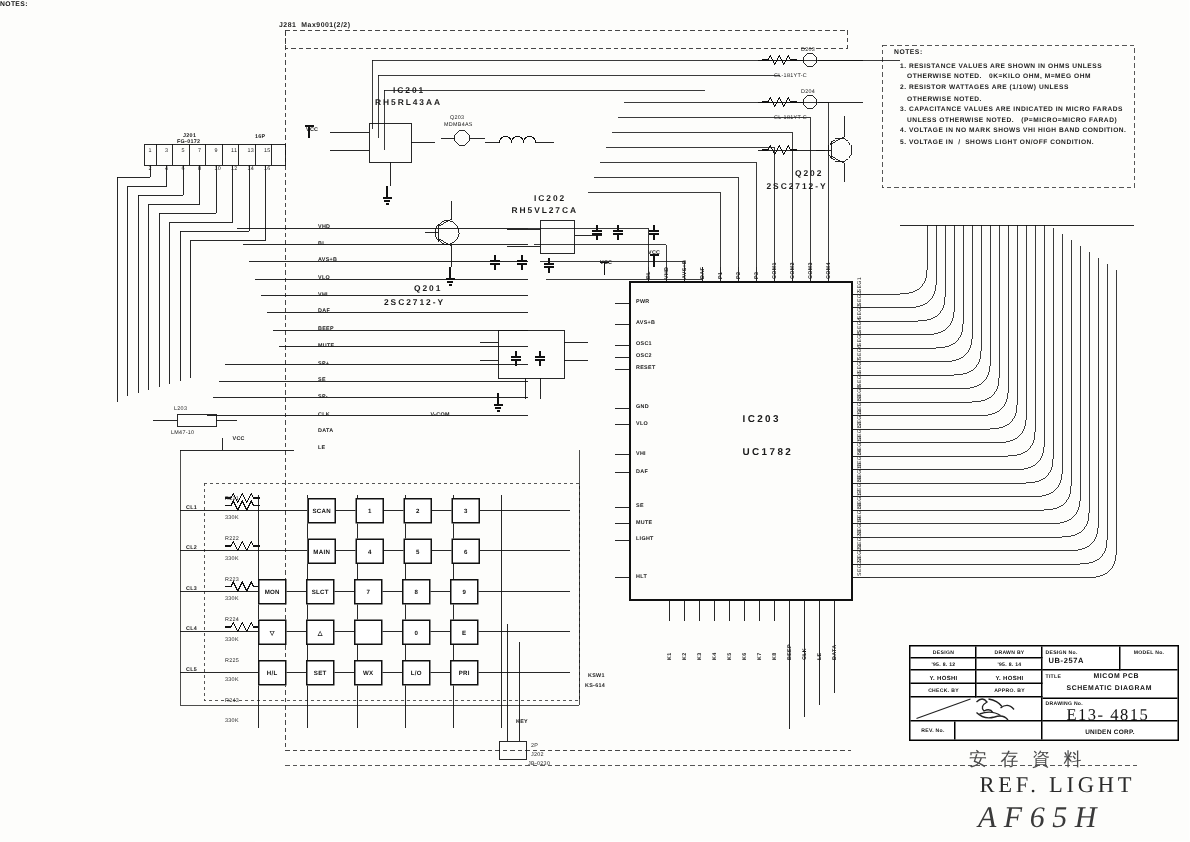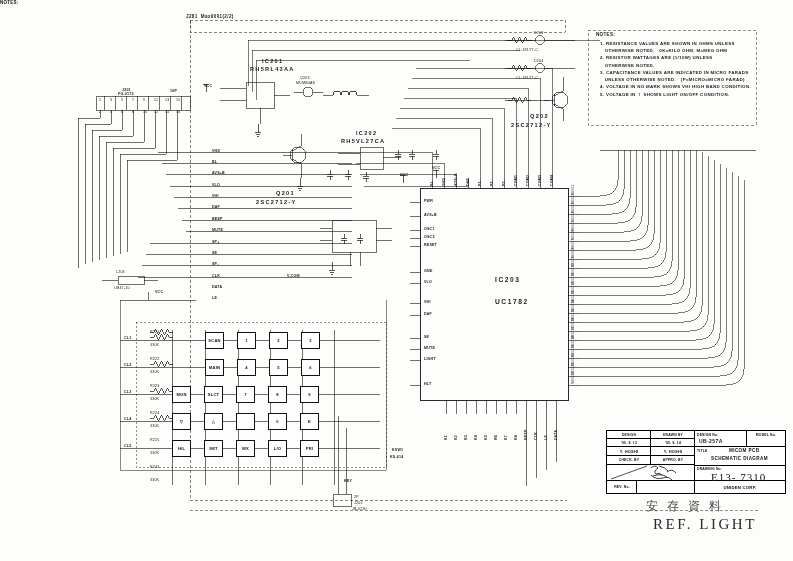--- a/index.html
+++ b/index.html
@@ -470,31 +470,32 @@
 
     <div class="tbc" style="left:0;top:25px;width:44px;height:9px;"></div>
     <div class="tbh" style="left:0;top:27px;width:44px;">CHECK. BY</div>
 
     <div class="tbc" style="left:44px;top:25px;width:44px;height:9px;"></div>
     <div class="tbh" style="left:44px;top:27px;width:44px;">APPRO. BY</div>
 
     <div class="tbc" style="left:0;top:34px;width:88px;height:16px;"></div>
     <div class="tbc" style="left:88px;top:35px;width:90px;height:15px;border-right:none;"></div>
     <div class="tbh" style="left:90px;top:36px;width:40px;text-align:left;">DRAWING No.</div>
-    <div style="left:104px;top:40px;font-family:'Liberation Serif',serif;font-size:11px;letter-spacing:1px;">E13- 7310</div>
+    <div style="left:104px;top:40px;font-family:'Liberation Serif',serif;font-size:11px;letter-spacing:1px;">E13- 4815</div>
 
     <div class="tbc" style="left:0;top:50px;width:30px;height:12px;border-bottom:none;"></div>
     <div class="tbh" style="left:0;top:54px;width:30px;">REV. No.</div>
     <div class="tbc" style="left:30px;top:50px;width:58px;height:12px;border-bottom:none;"></div>
     <div class="tbc" style="left:88px;top:50px;width:90px;height:12px;border-right:none;border-bottom:none;"></div>
     <div class="tbh" style="left:88px;top:54px;width:90px;font-size:4.3px;">UNIDEN CORP.</div>
 
     <svg style="position:absolute;left:0;top:33px;" width="90" height="18">
       <path d="M4 15 L40 2" stroke="#222" fill="none" stroke-width="0.8"></path>
       <path d="M44 4 q4 -4 7 0 q-5 3 -2 6 q4 -2 6 1 M52 2 q6 1 9 5 M46 12 q8 -3 14 1" stroke="#222" fill="none" stroke-width="0.9"></path>
       <path d="M44 11 q5 5 12 3 q6 -2 9 2 M60 8 q5 -4 9 1" stroke="#222" fill="none" stroke-width="0.9"></path>
     </svg>
   </div>
 
   <div class="hand" style="left:646px;top:498px;font-size:12px;letter-spacing:9px;color:#4a4a4a;">安存資料</div>
   <div class="hand" style="left:653px;top:516px;font-size:15px;letter-spacing:2.5px;color:#2a2a2a;">REF. LIGHT</div>
+  <div class="hand" style="left:652px;top:534px;font-size:20px;letter-spacing:5px;color:#3a3a3a;font-style:italic;">AF65H</div>
 
 </div>
 
 </body></html>

